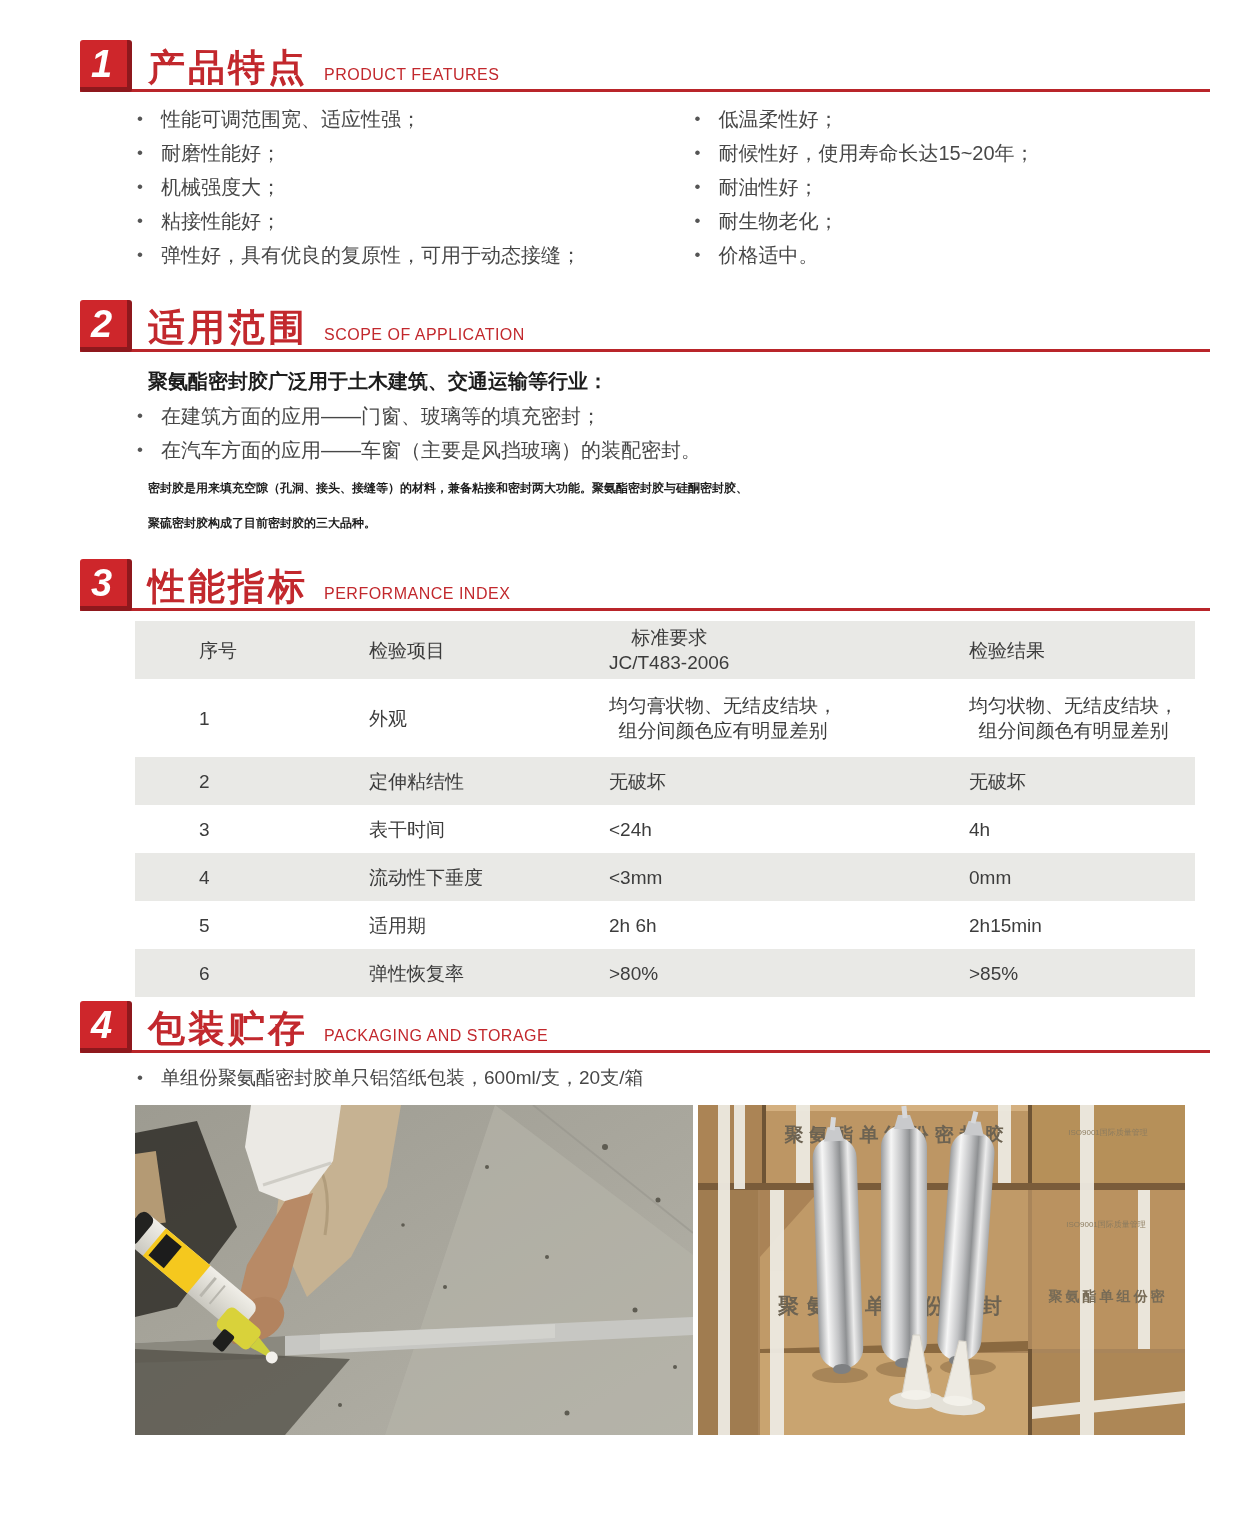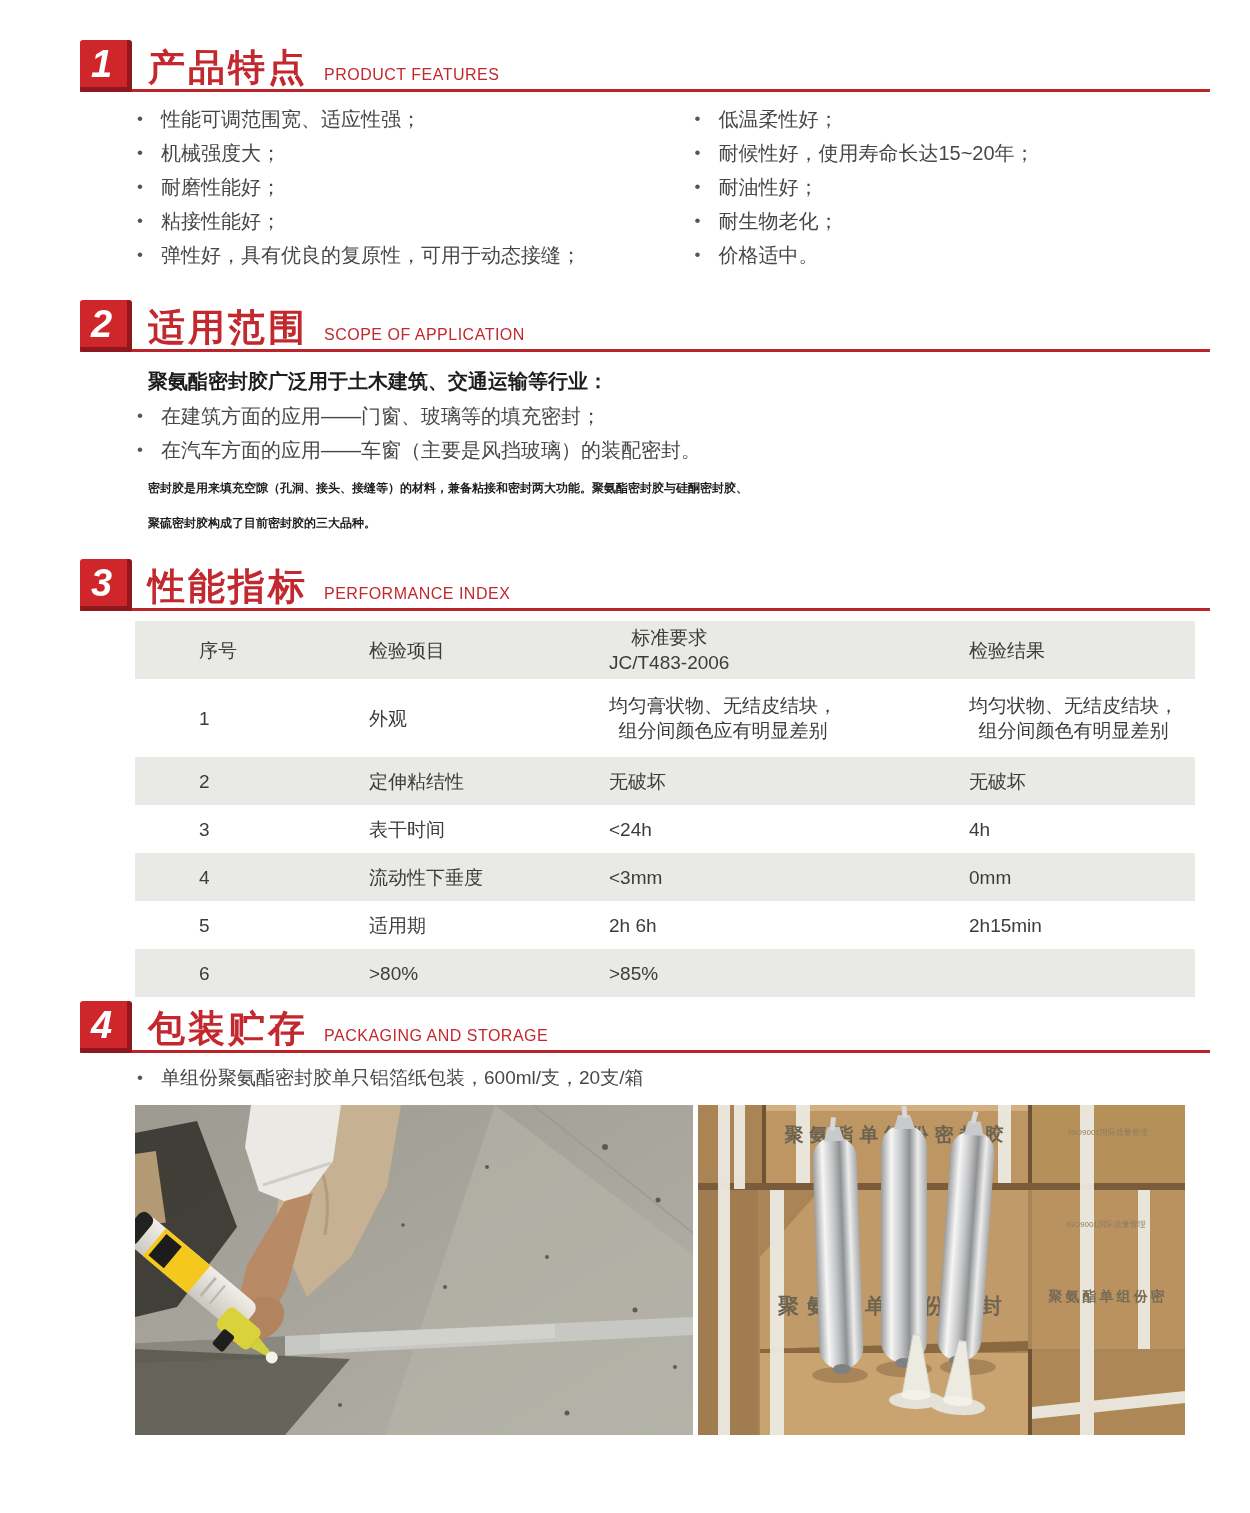--- a/index.html
+++ b/index.html
@@ -62,22 +62,22 @@
     <div class="sec-header">
       <div class="num-box">
           <span>1</span>
         </div>
       <div class="title-cn">产品特点</div>
       <div class="title-en">PRODUCT FEATURES</div>
     </div>
     <div class="feat-cols">
       <ul class="feat-col-left">
         <li class="bullet-item">性能可调范围宽、适应性强；</li>
+        <li class="bullet-item">耐磨性能好；</li>
         <li class="bullet-item">机械强度大；</li>
-        <li class="bullet-item">耐磨性能好；</li>
         <li class="bullet-item">粘接性能好；</li>
         <li class="bullet-item">弹性好，具有优良的复原性，可用于动态接缝；</li>
       </ul>
       <ul class="feat-col-right">
         <li class="bullet-item">低温柔性好；</li>
         <li class="bullet-item">耐候性好，使用寿命长达15~20年；</li>
         <li class="bullet-item">耐油性好；</li>
         <li class="bullet-item">耐生物老化；</li>
         <li class="bullet-item">价格适中。</li>
       </ul>
@@ -147,20 +147,21 @@
         <div class="t-cell r">0mm</div>
       </div>
       <div class="t-row">
         <div class="t-cell r">5</div>
         <div class="t-cell r">适用期</div>
         <div class="t-cell r">2h 6h</div>
         <div class="t-cell r">2h15min</div>
       </div>
       <div class="t-row stripe">
         <div class="t-cell r">6</div>
+        <div class="t-cell r">弹性恢复率</div>
         <div class="t-cell r">&gt;80%</div>
         <div class="t-cell r">&gt;85%</div>
       </div>
     </div>
   </section>
 
   <section id="sec4">
     <div class="sec-header">
       <div class="num-box">
           <span>4</span>

